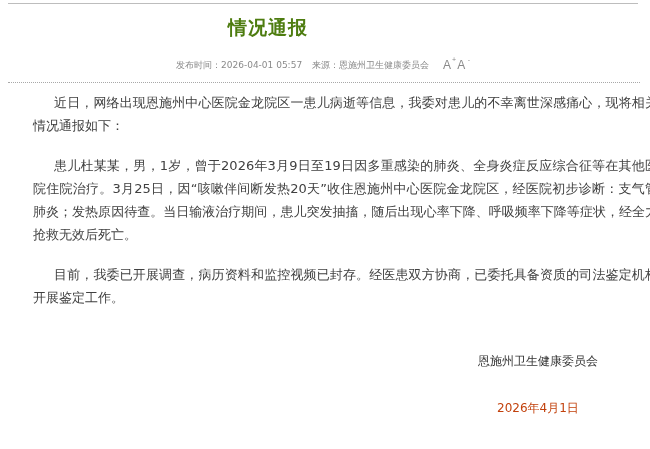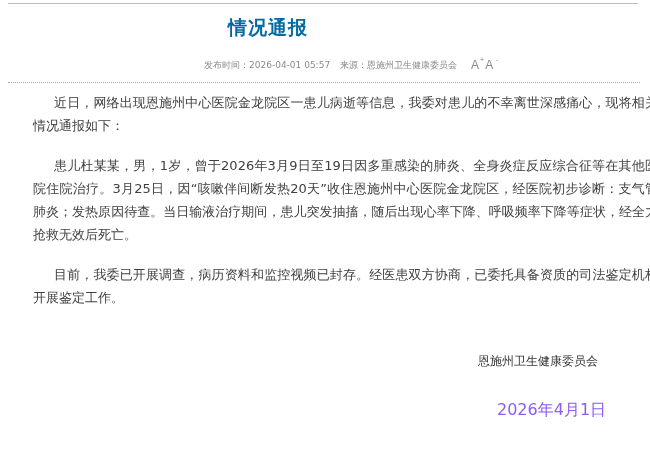--- a/index.html
+++ b/index.html
@@ -24,33 +24,32 @@
       border-top: 1px solid #bdbdbd;
     }
     .title {
       position: absolute;
       left: 0;
       top: 15px;
       width: 536px;
       text-align: center;
       font-size: 19px;
       font-weight: bold;
-      color: #0369a1;
+      color: #4d7c0f;
       letter-spacing: 1px;
     }
     .meta {
       position: absolute;
       top: 58px;
       left: 176px;
       font-size: 9px;
       color: #8a8a8a;
       white-space: nowrap;
       display: flex;
       align-items: center;
-      margin-left: 28px;
     }
     .meta .gap { display: inline-block; width: 10px; }
     .meta .src-link { color: #8a8a8a; text-decoration: none; cursor: pointer; }
     .font-btn {
       display: inline-block;
       font-size: 12px;
       color: #8a8a8a;
       cursor: pointer;
       position: relative;
       margin-left: 14px;
@@ -91,22 +90,22 @@
       left: 478px;
       top: 353px;
       font-size: 12px;
       color: #333333;
       white-space: nowrap;
     }
     .sign-date {
       position: absolute;
       left: 497px;
       top: 400px;
-      font-size: 16px;
-      color: #8b5cf6;
+      font-size: 12px;
+      color: #c2410c;
       white-space: nowrap;
     }
   </style>
 </head>
 <body>
 
 <div class="top-rule"></div>
 
 <h1 class="title" style="margin:0;">情况通报</h1>
 

